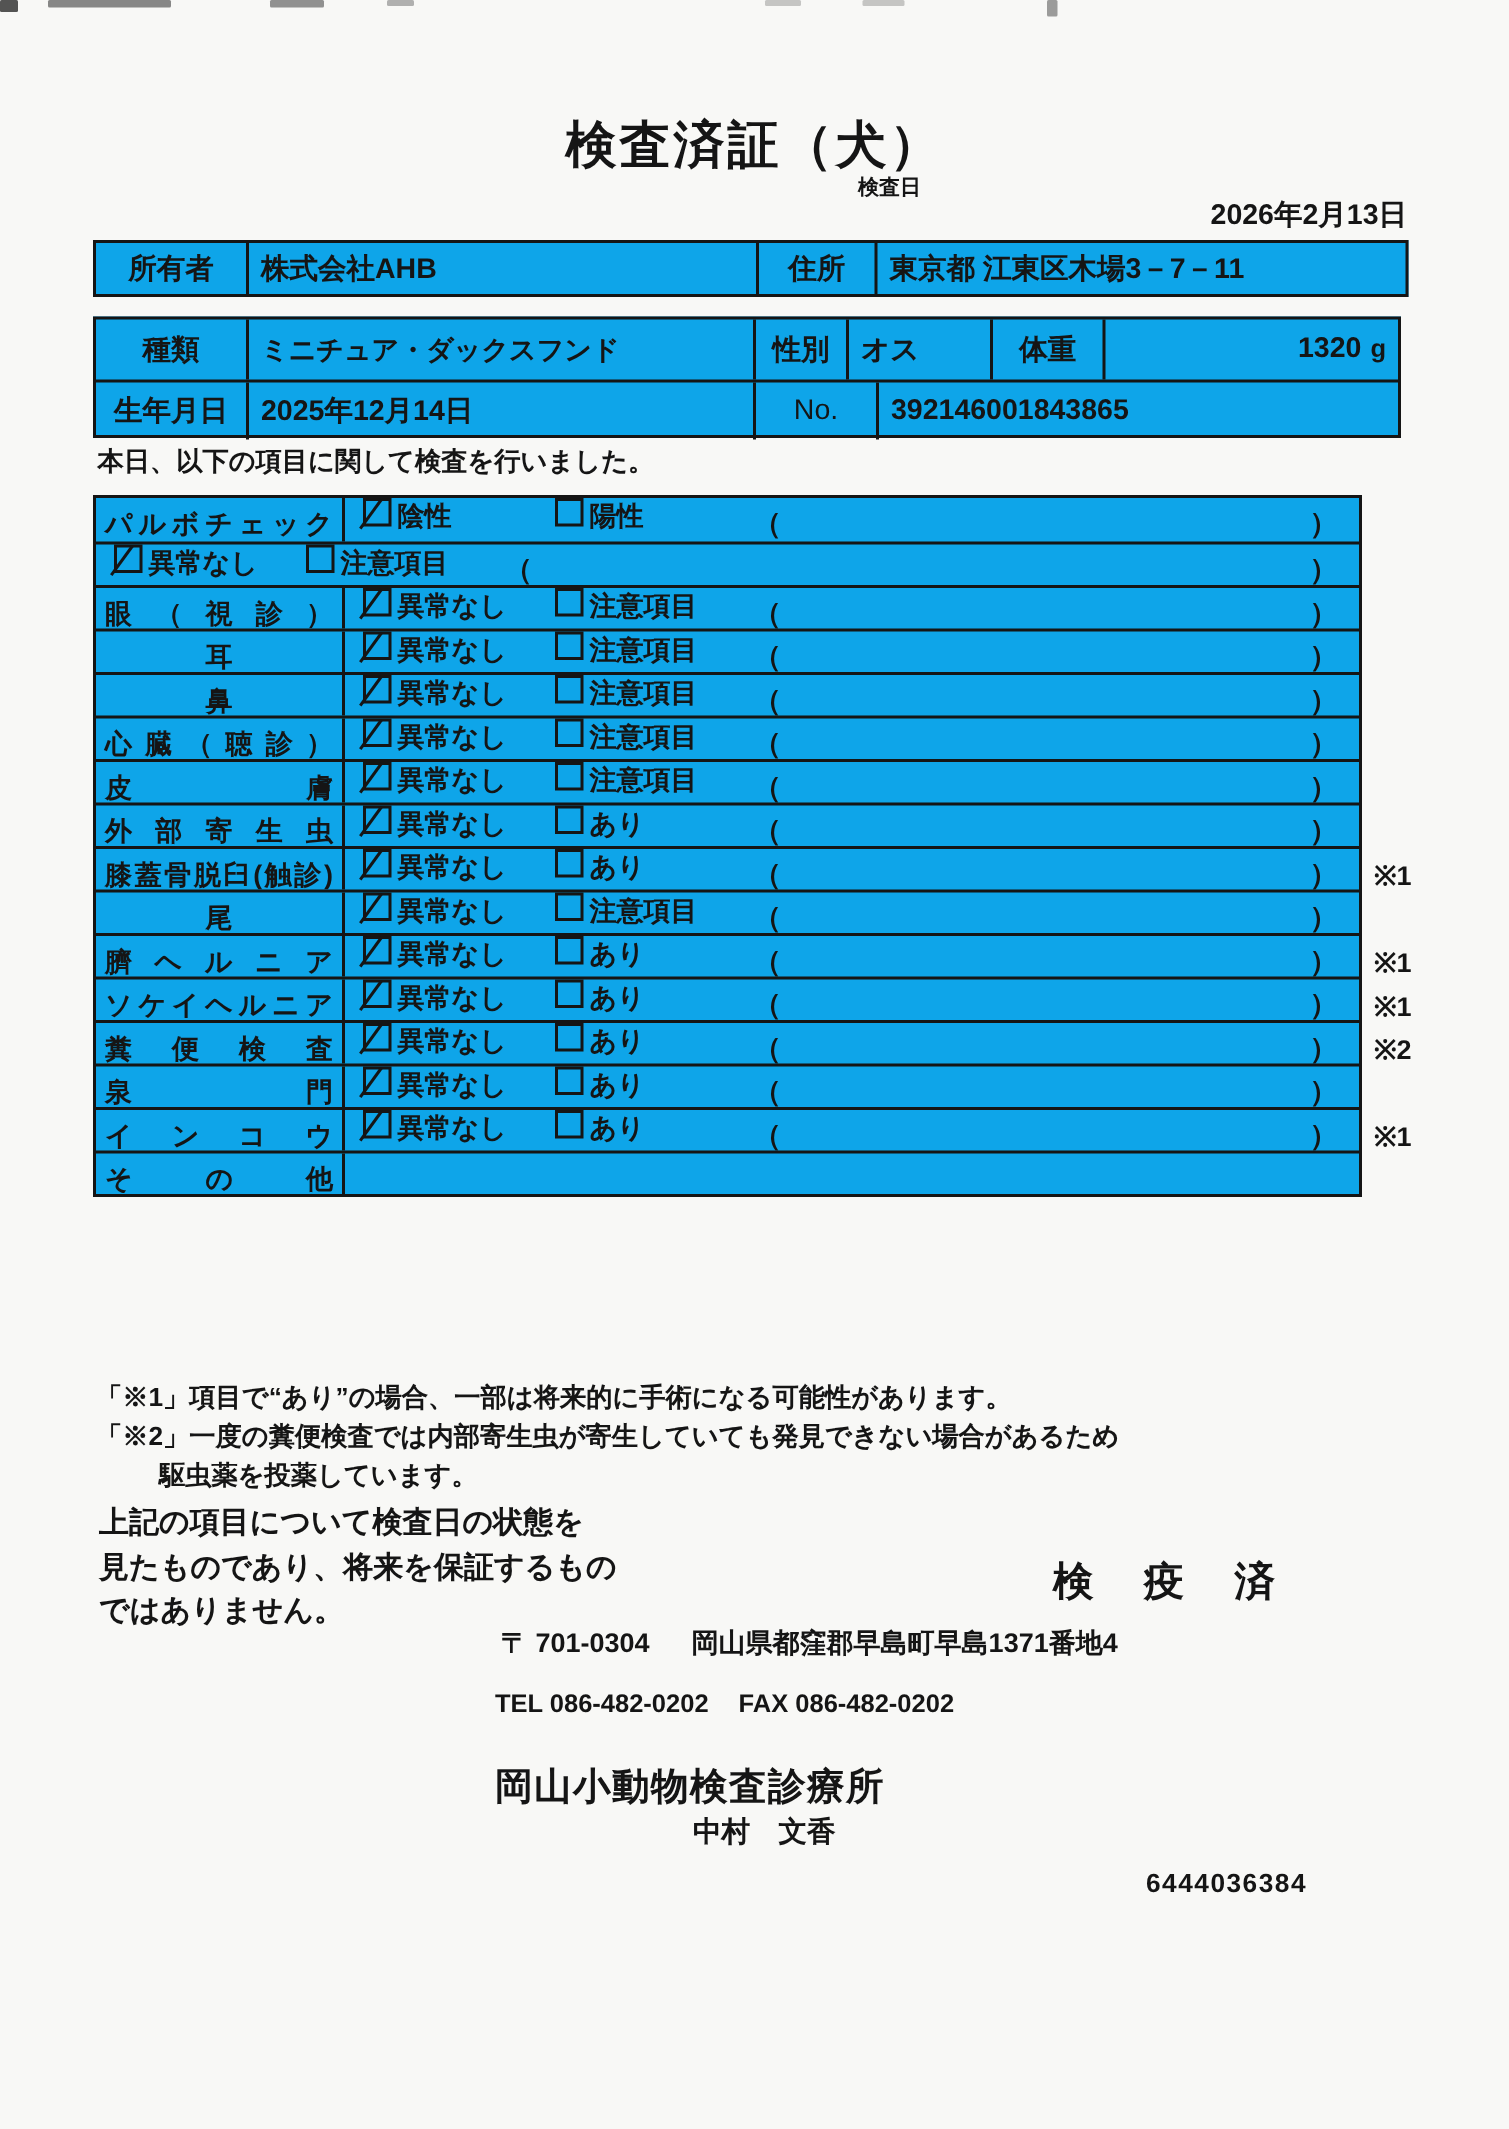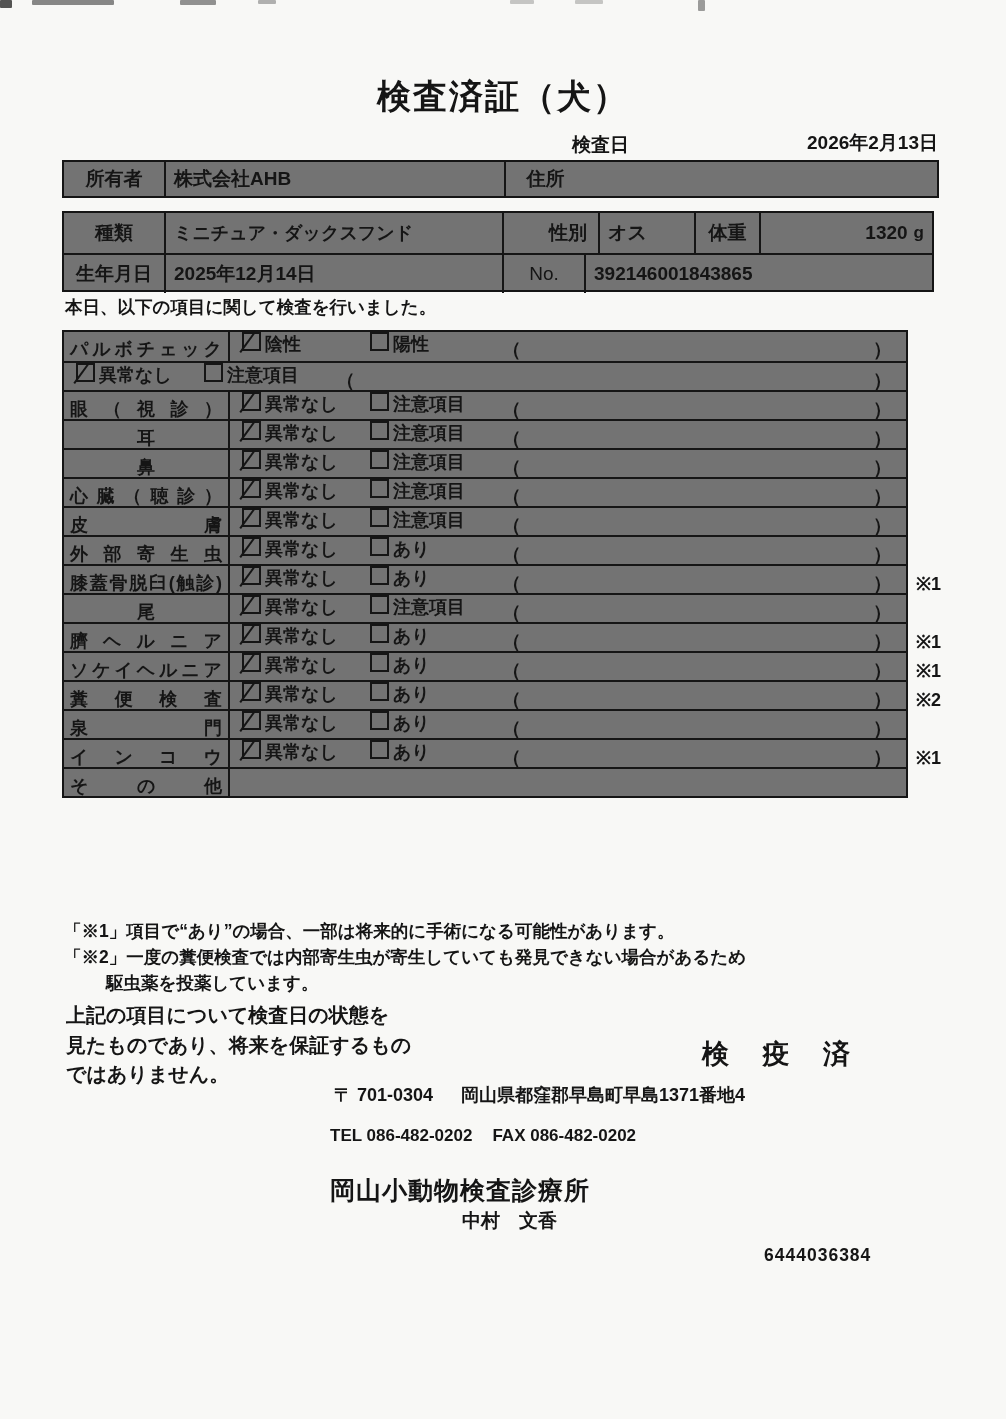--- a/index.html
+++ b/index.html
@@ -10,24 +10,24 @@
     color:#151515;
     position:relative;
     overflow:hidden;
   }
   .abs{position:absolute;}
   
   .mark{position:absolute;background:#2a2a2a;border-radius:1px;}
 
   #title{left:0;right:0;top:74px;text-align:center;font-size:34px;font-weight:bold;letter-spacing:2px;}
 
-  #examdate-label{left:572px;top:132px;font-size:19px;font-weight:bold;}
+  #examdate-label{left:572px;top:116px;font-size:14px;font-weight:bold;}
   #examdate-value{left:780px;top:130px;width:158px;text-align:right;font-size:19px;font-weight:bold;}
 
-  .tbl{border:2px solid #151515;box-sizing:border-box;background:#737373;}
+  .tbl{border:2px solid #151515;box-sizing:border-box;background:#0ea5e9;}
   .trow{display:flex;box-sizing:border-box;}
   .cell{box-sizing:border-box;border-right:2px solid #151515;display:flex;align-items:center;padding:0 8px;font-size:19px;font-weight:bold;white-space:nowrap;overflow:hidden;}
   .cell:last-child{border-right:none;}
   .cell.hdr{justify-content:center;padding:0 4px;}
 
   #owner-table{left:62px;top:160px;width:877px;height:38px;}
   #owner-table .trow{height:100%;}
 
   #pet-table{left:62px;top:211px;width:872px;height:81px;}
   #pet-table .trow{height:40px;}
@@ -81,30 +81,31 @@
 <div id="title" class="abs">検査済証（犬）</div>
 
 <div id="examdate-label" class="abs">検査日</div>
 <div id="examdate-value" class="abs">2026年2月13日</div>
 
 <div id="owner-table" class="abs tbl">
   <div class="trow">
     <div class="cell hdr" style="width:102px;">所有者</div>
     <div class="cell" style="width:340px;">株式会社AHB</div>
     <div class="cell hdr" style="width:79px;">住所</div>
+    <div class="cell" style="flex:1;">東京都 江東区木場3－7－11</div>
   </div>
 </div>
 
 <div id="pet-table" class="abs tbl">
   <div class="trow">
     <div class="cell hdr" style="width:102px;">種類</div>
     <div class="cell" style="width:338px;font-size:18px;">ミニチュア・ダックスフンド</div>
-    <div class="cell hdr" style="width:62px;margin-left:34px;">性別</div>
+    <div class="cell hdr" style="width:62px;">性別</div>
     <div class="cell" style="width:96px;">オス</div>
-    <div class="cell hdr" style="width:65px;">体重</div>
+    <div class="cell hdr" style="width:75px;">体重</div>
     <div class="cell wcell" style="flex:1;">
       <span>1320</span>
       <span style="font-size:17px;">g</span>
     </div>
   </div>
   <div class="trow">
     <div class="cell hdr" style="width:102px;padding:0 2px;">生年月日</div>
     <div class="cell" style="width:338px;">2025年12月14日</div>
     <div class="cell hdr" style="width:82px;font-weight:normal;">No.</div>
     <div class="cell" style="flex:1;">392146001843865</div>

